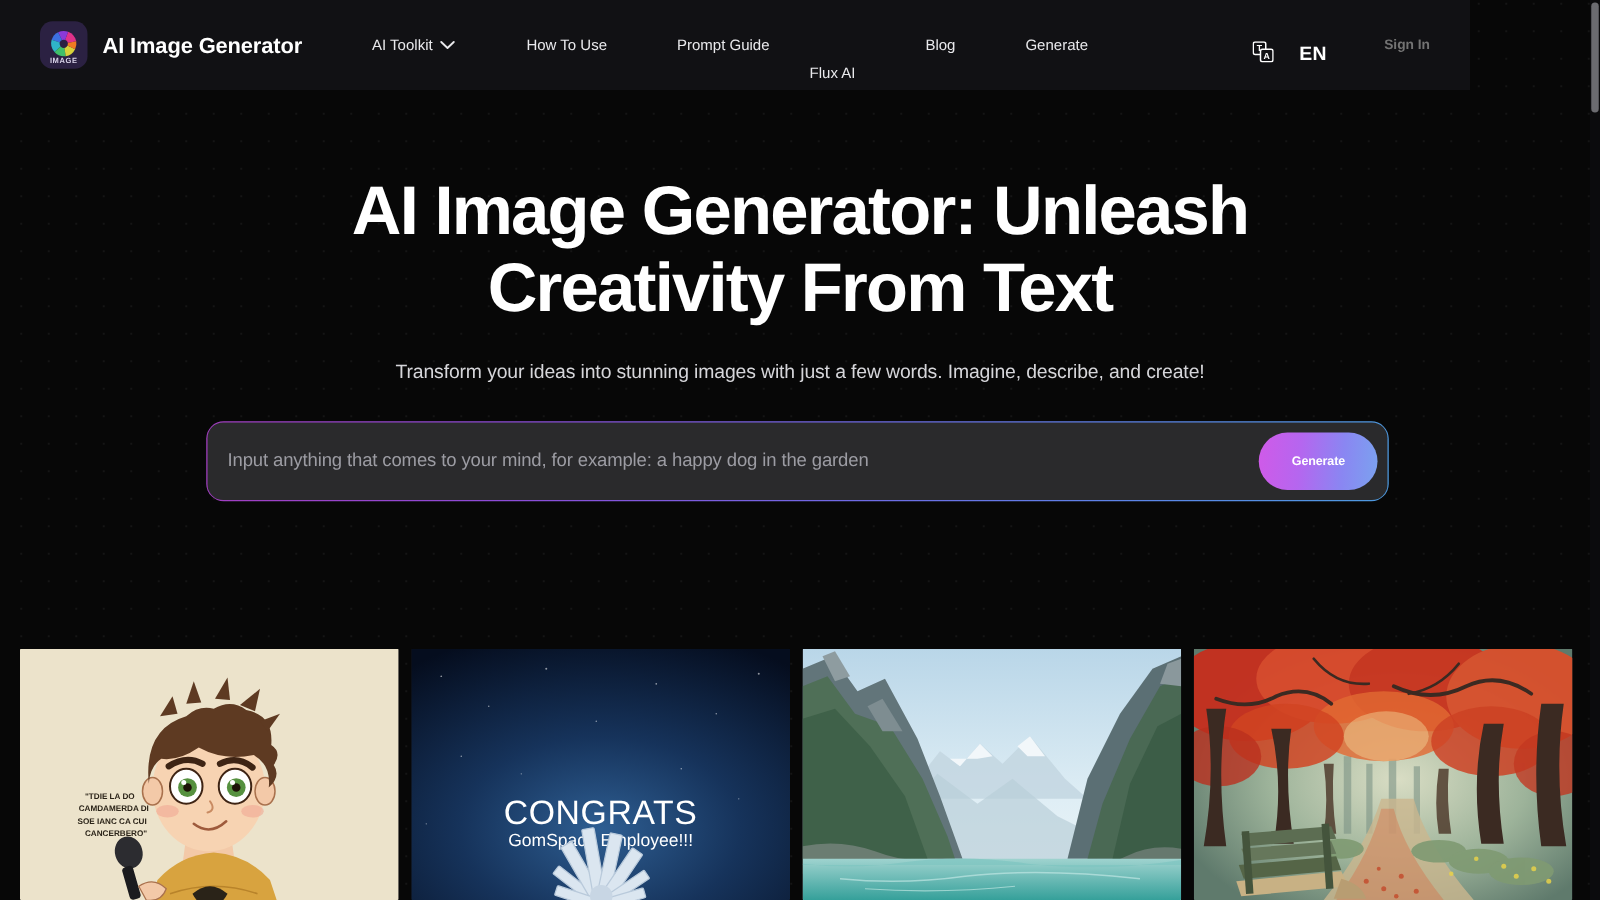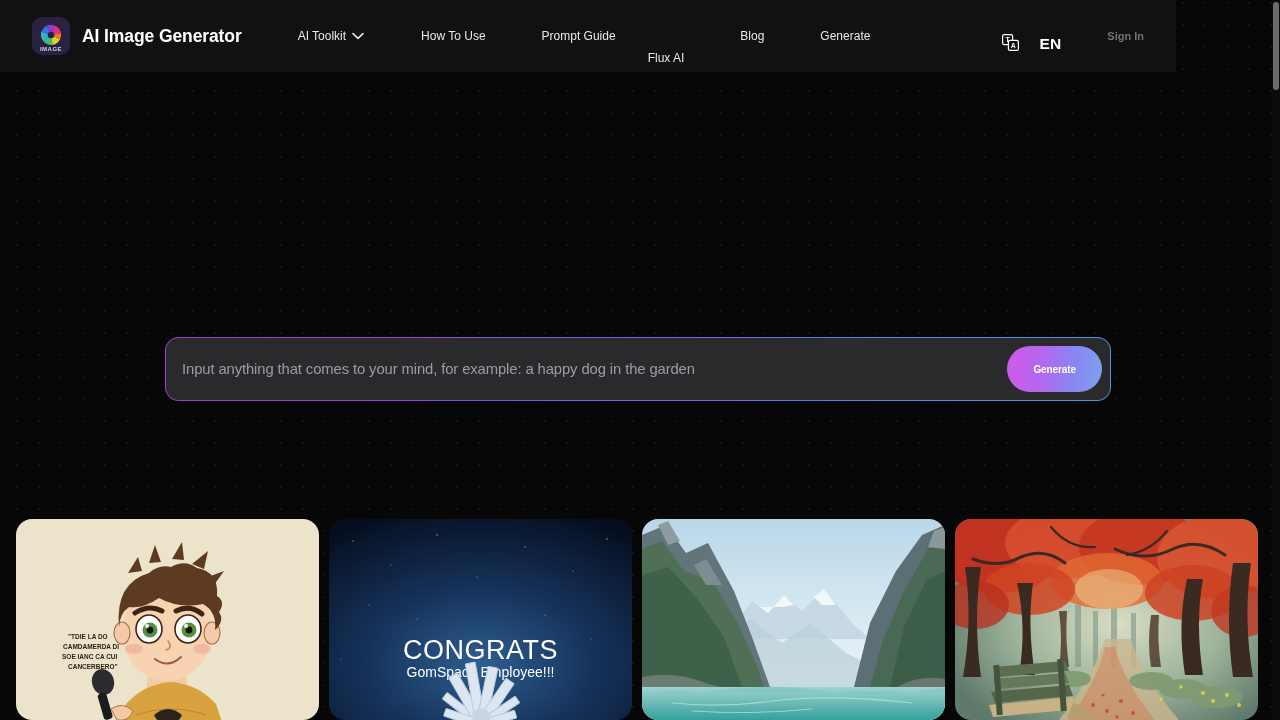--- a/index.html
+++ b/index.html
@@ -213,21 +213,21 @@
     left: 16px;
     width: 1248px;
     height: 201px;
     display: flex;
     gap: 10px;
     overflow: hidden;
   }
   .card {
     width: 303px;
     height: 201px;
-    border-radius: 16px;
+    border-radius: 1px;
     overflow: hidden;
     position: relative;
     flex: none;
     cursor: pointer;
     background: #101014;
   }
   .card svg { display:block; width:100%; height:100%; }
 
   
   .scrollbar-track {
@@ -310,20 +310,24 @@
             <rect x="6.4" y="6.4" width="10" height="10" rx="1.6" fill="#111114" stroke="#ffffff" stroke-width="1.2"></rect>
             <text x="11.4" y="14.2" font-family="Liberation Sans, sans-serif" font-size="7" font-weight="700" fill="#ffffff" text-anchor="middle">A</text>
           </svg>
         </span>
         <span class="lang-label">EN</span>
       </div>
       <a class="signin" href="#">Sign In</a>
     </div>
   </nav>
 
+  <section class="hero">
+    <h1 class="hero-title">AI Image Generator: Unleash Creativity From Text</h1>
+    <p class="hero-sub">Transform your ideas into stunning images with just a few words. Imagine, describe, and create!</p>
+  </section>
 
   <div class="prompt-wrap">
     <div class="prompt-inner">
       <input class="prompt-input" type="text" placeholder="Input anything that comes to your mind, for example: a happy dog in the garden" style="">
       <button class="generate-btn">Generate</button>
     </div>
   </div>
 
   <div class="gallery">
 

